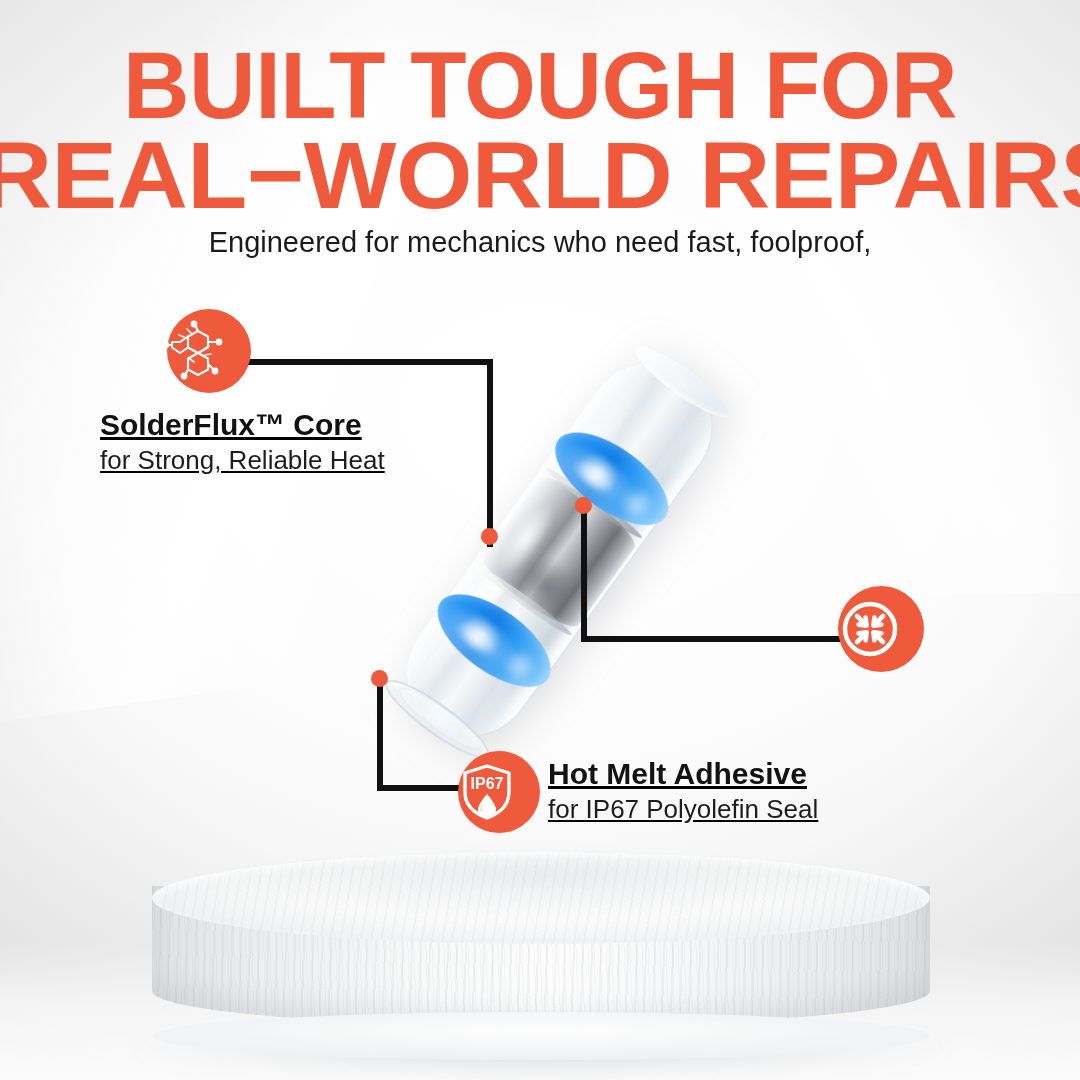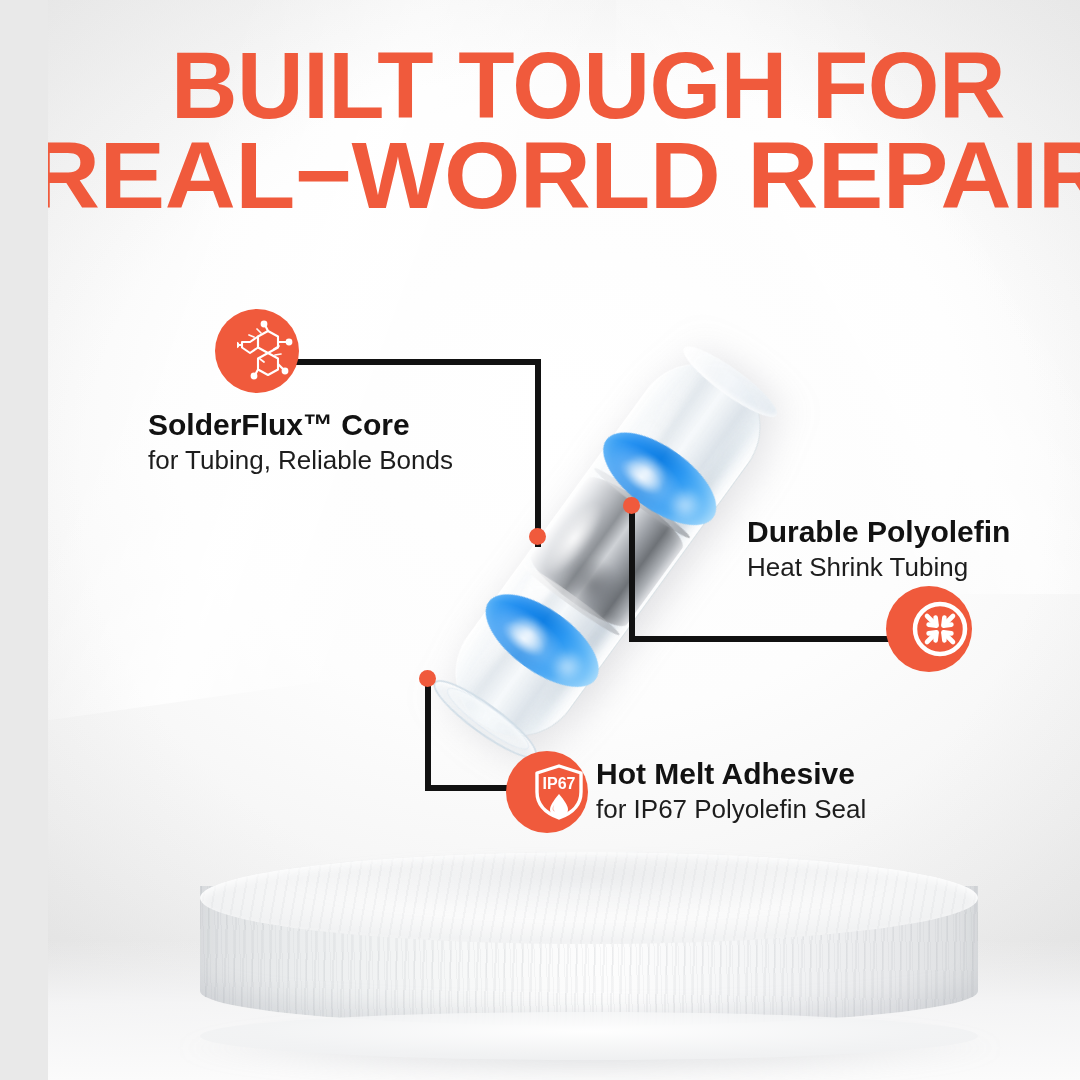--- a/index.html
+++ b/index.html
@@ -10,21 +10,20 @@
     overflow:hidden;
     position:relative;
   }
 
   
   #stage{
     position:absolute; inset:0;
     background:
       radial-gradient(120% 90% at 50% 38%, #ffffff 0%, #fdfdfd 32%, #f3f3f3 58%, #e8e8e8 80%, #e2e2e2 100%);
     overflow:hidden;
-    margin-left:48px;
   }
   .bg-sheen{
     position:absolute; left:-10%; top:-12%; width:70%; height:75%;
     background:linear-gradient(118deg, rgba(255,255,255,0) 35%, rgba(255,255,255,.85) 52%, rgba(255,255,255,0) 70%);
     transform:rotate(-8deg);
     pointer-events:none;
   }
   .bg-sheen2{
     position:absolute; right:-15%; top:-5%; width:60%; height:60%;
     background:linear-gradient(-120deg, rgba(255,255,255,0) 40%, rgba(255,255,255,.7) 56%, rgba(255,255,255,0) 74%);
@@ -226,30 +225,30 @@
     position:absolute; left:0; top:940px; width:1080px; height:140px;
     background:linear-gradient(180deg, rgba(236,237,239,0) 0%, rgba(247,247,248,.85) 45%, #fbfbfb 100%);
     z-index:1;
   }
 
   
   .icon-circle{
     position:absolute;
     border-radius:50%;
     background:#F05A3C;
-    display:flex; align-items:center; justify-content:flex-end;
+    display:flex; align-items:center; justify-content:flex-start;
     z-index:9;
   }
   .leader{ position:absolute; z-index:7; }
   .leader svg{ display:block; overflow:visible; }
   .dot{
     position:absolute; width:17px; height:17px; border-radius:50%;
     background:#F05A3C; z-index:8;
   }
-  .co-text{ position:absolute; z-index:9; }
+  .co-text{ position:absolute; z-index:9;text-decoration:underline; }
   .co-title{
     font-size:30px; font-weight:700; color:#121212; line-height:1.16;
     white-space:nowrap;
   }
   .co-sub{
     font-size:26px; font-weight:400; color:#1d1d1d; line-height:1.2;
     white-space:nowrap; margin-top:2px;
   }
 
   
@@ -305,20 +304,21 @@
       </div>
     </div>
   </div>
 
   <div id="headline">
     <span class="hl-line l1">BUILT TOUGH FOR</span>
     <span class="hl-line l2">REAL−WORLD REPAIRS</span>
   </div>
 
   <div id="subtitle">
+    <span>Engineered for mechanics who need fast, foolproof,</span>
   </div>
 
   <div class="leader" style="left:205px; top:356px;">
     <svg width="300" height="200" viewBox="0 0 300 200">
       <path d="M4 6 L285 6 L285 188" fill="none" stroke="#111" stroke-width="6" stroke-linecap="square"></path>
     </svg>
   </div>
   <div class="dot" style="left:481px; top:528px;"></div>
 
   <div class="icon-circle" id="icon-1">
@@ -347,21 +347,21 @@
         <line x1="17" y1="17" x2="12" y2="15"></line>
         <line x1="37" y1="29" x2="42" y2="26"></line>
         <line x1="38" y1="35" x2="44" y2="34"></line>
         <line x1="27" y1="42" x2="23" y2="39"></line>
       </g>
     </svg>
   </div>
 
   <div class="co-text" id="text-1">
     <div class="co-title">SolderFlux™ Core</div>
-    <div class="co-sub">for Tubing, Reliable Bonds</div>
+    <div class="co-sub">for Strong, Reliable Heat</div>
   </div>
 
   <div class="leader" style="left:578px; top:508px;">
     <svg width="290" height="140" viewBox="0 0 290 140">
       <path d="M6 4 L6 131 L268 131" fill="none" stroke="#111" stroke-width="6" stroke-linecap="square"></path>
     </svg>
   </div>
   <div class="dot" style="left:575px; top:497px;"></div>
 
   <div class="icon-circle" id="icon-2">
@@ -373,24 +373,20 @@
         <line x1="45" y1="19" x2="36" y2="28"></line>
         <polyline points="36.4,20.6 35.4,28.6 43.4,27.6"></polyline>
         <line x1="19" y1="45" x2="28" y2="36"></line>
         <polyline points="20.6,36.4 28.6,35.4 27.6,43.4"></polyline>
         <line x1="45" y1="45" x2="36" y2="36"></line>
         <polyline points="43.4,36.4 35.4,35.4 36.4,43.4"></polyline>
       </g>
     </svg>
   </div>
 
-  <div class="co-text" id="text-2">
-    <div class="co-title">Durable Polyolefin</div>
-    <div class="co-sub">Heat Shrink Tubing</div>
-  </div>
 
   <div class="leader" style="left:374px; top:682px;">
     <svg width="130" height="120" viewBox="0 0 130 120">
       <path d="M6 4 L6 106 L118 106" fill="none" stroke="#111" stroke-width="6" stroke-linecap="square"></path>
     </svg>
   </div>
   <div class="dot" style="left:371px; top:670px;"></div>
 
   <div class="icon-circle" id="icon-3">
     <svg width="58" height="60" viewBox="0 0 58 60">

